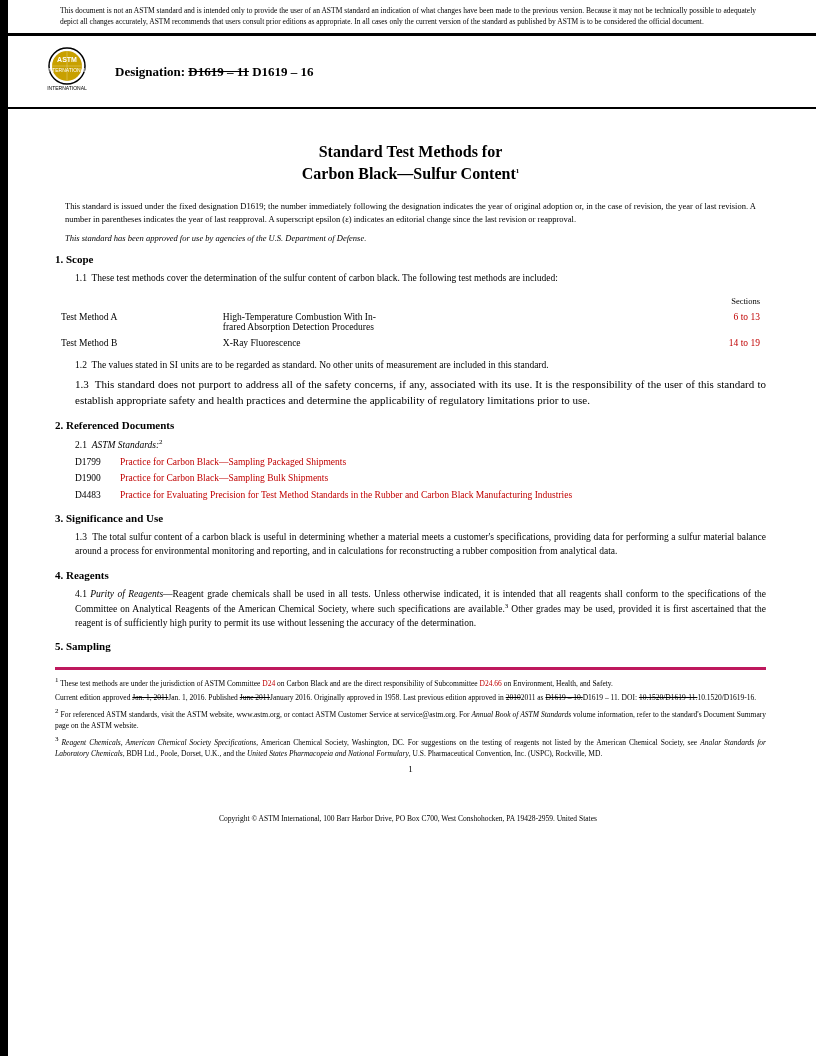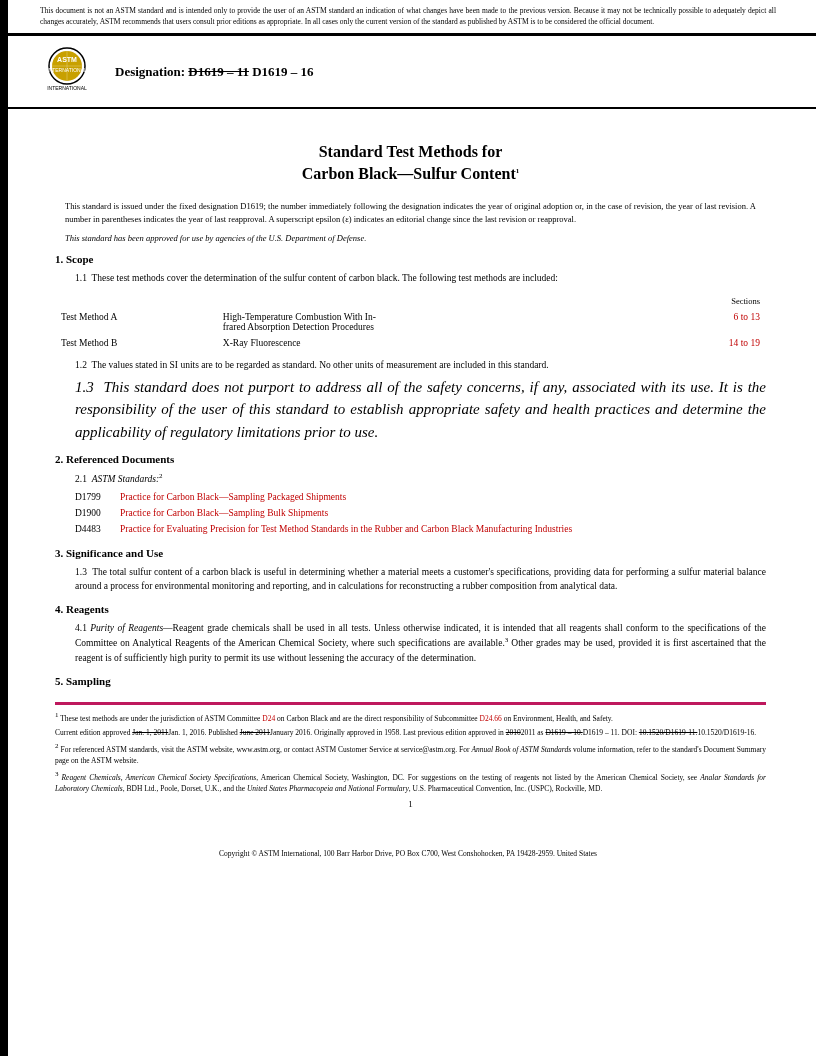--- a/index.html
+++ b/index.html
@@ -16,21 +16,21 @@
     .page {
       width: 816px;
       min-height: 1056px;
       padding: 0;
       position: relative;
     }
 
     
     .top-notice {
       background: #fff;
-      padding: 6px 40px;
+      padding: 6px 60px;
       font-size: 7.5px;
       line-height: 1.4;
       border-bottom: none;
       text-align: justify;
     }
 
     
     .header {
       display: flex;
       align-items: center;
@@ -149,22 +149,21 @@
       width: 80px;
       text-align: right;
     }
 
     .link-standard {
       color: #c00000;
     }
 
     
     .italic-body {
-      font-style: italic;
-      font-size: 15px;
+      font-size: 11px;
       line-height: 1.5;
       text-align: justify;
       margin-bottom: 4px;
     }
 
     
     .ref-list {
       margin: 4px 0 4px 20px;
       font-size: 9.5px;
     }

